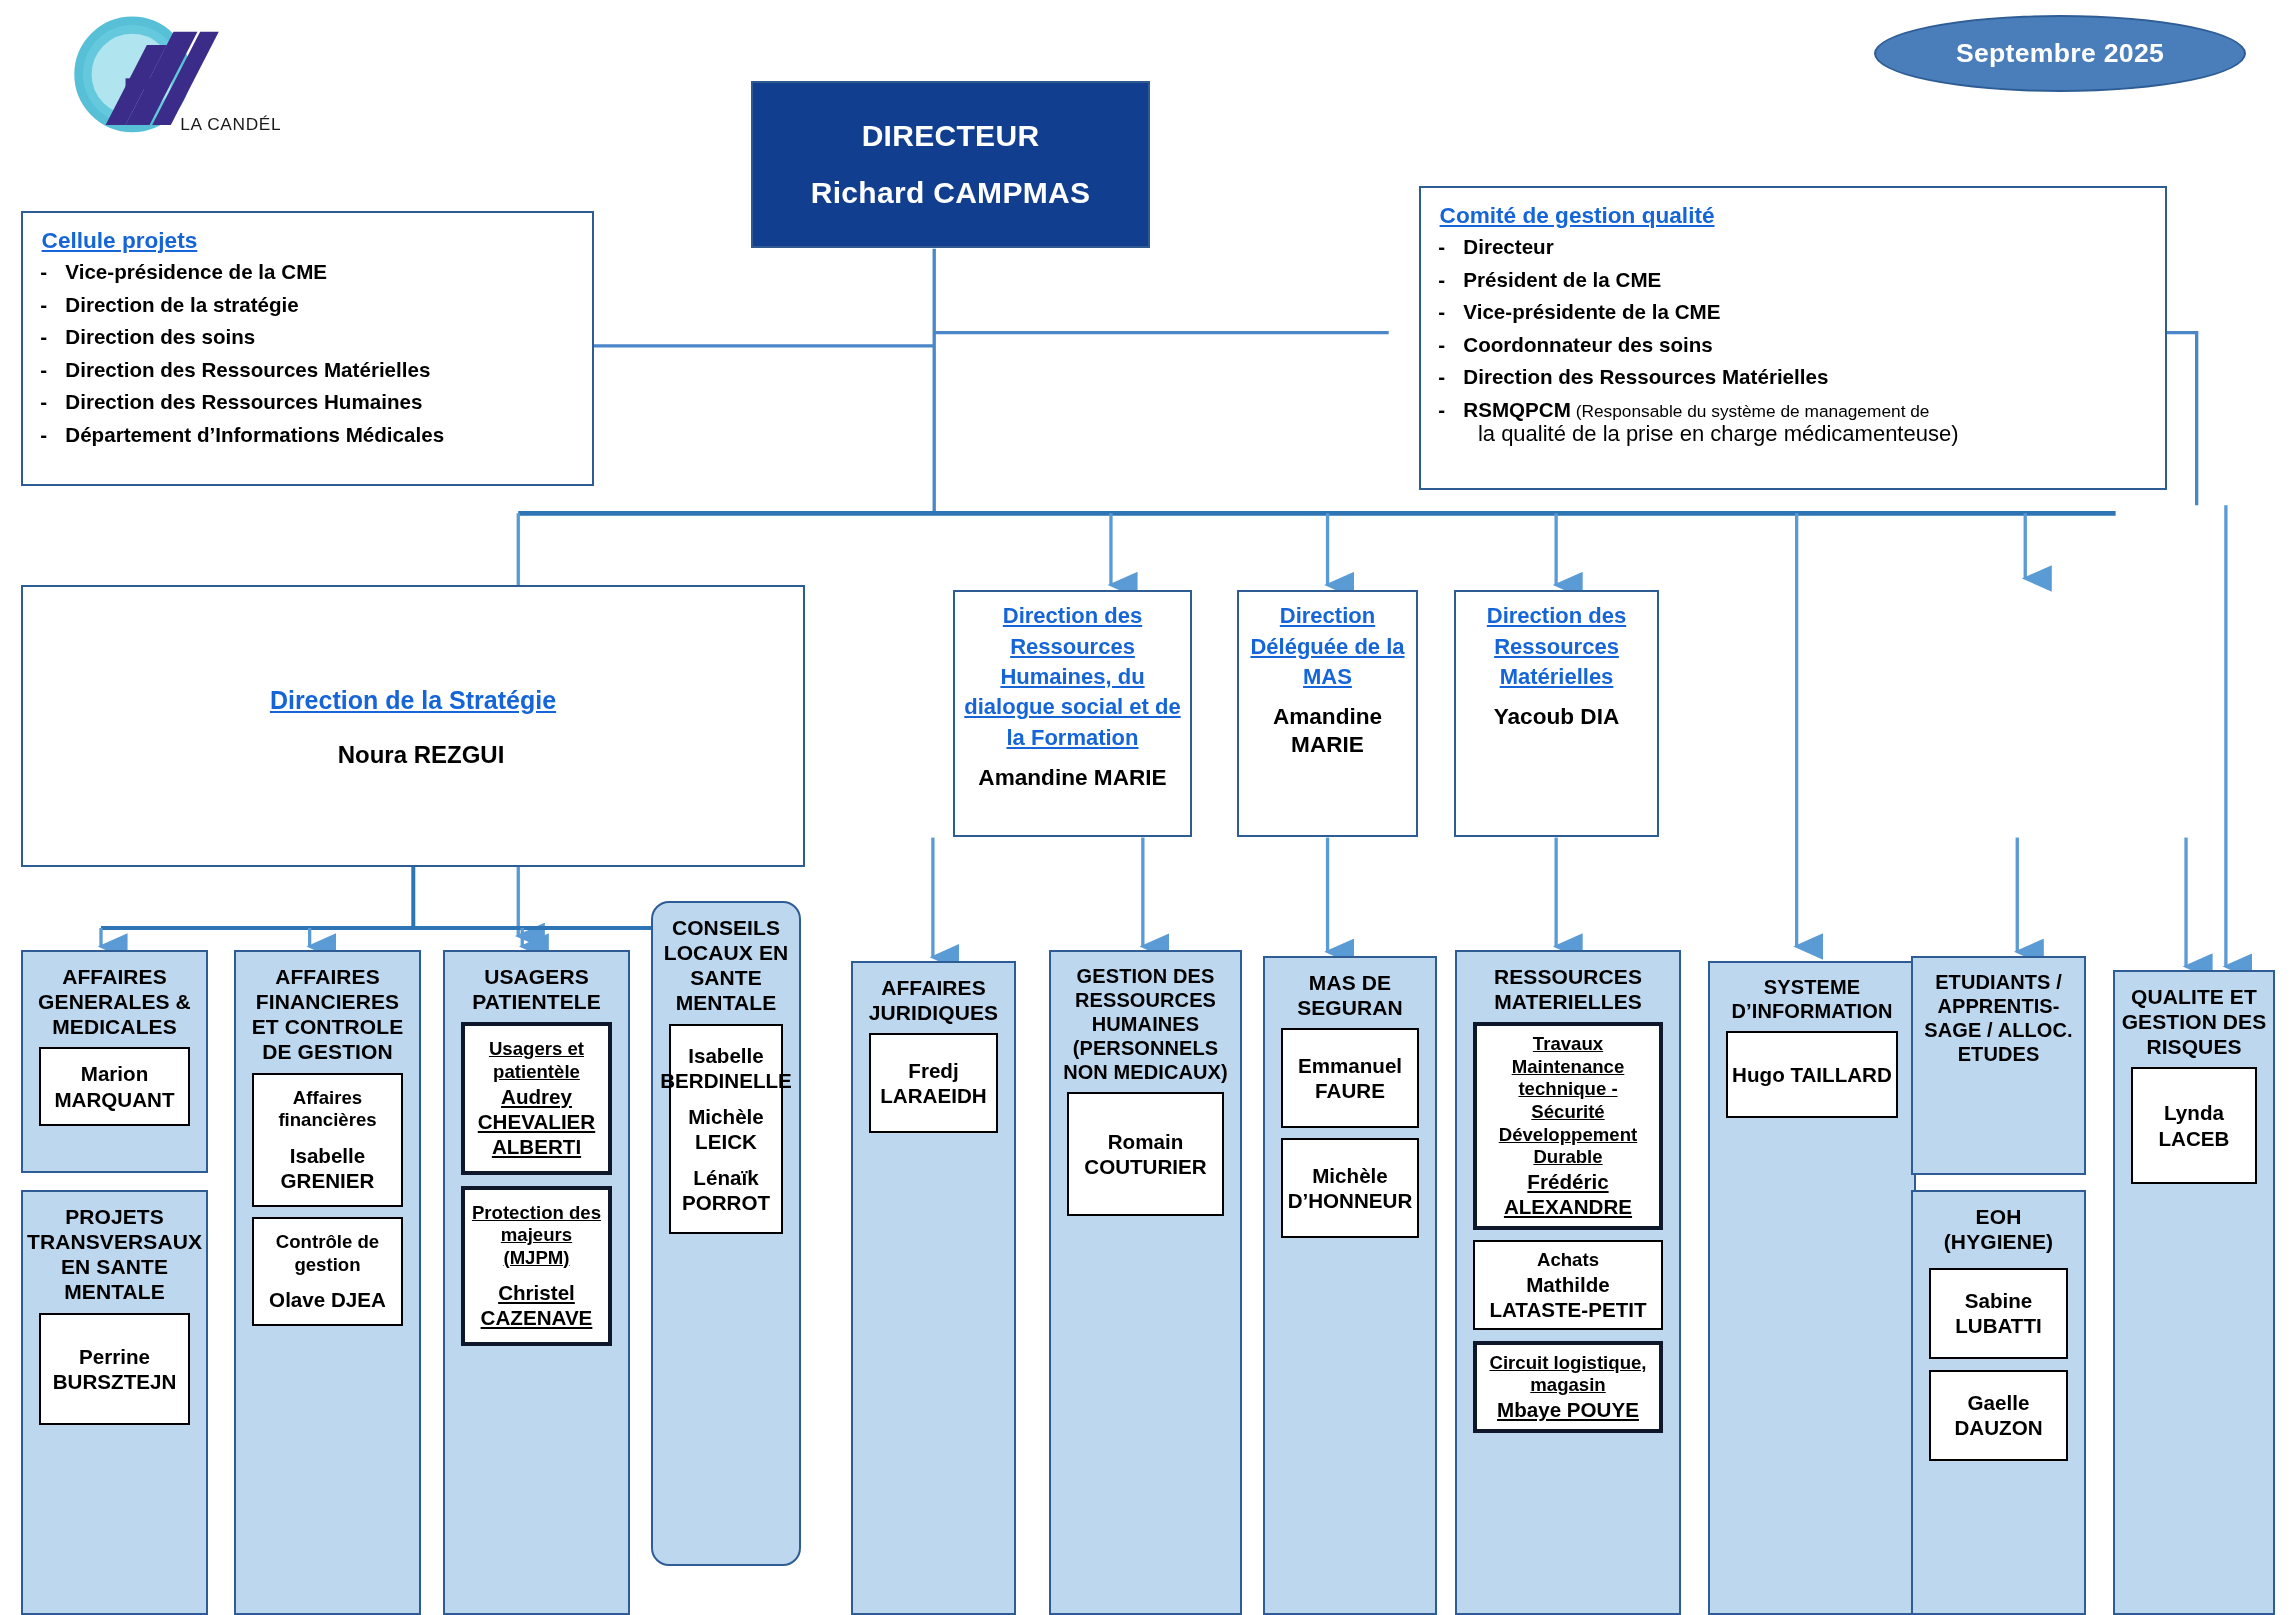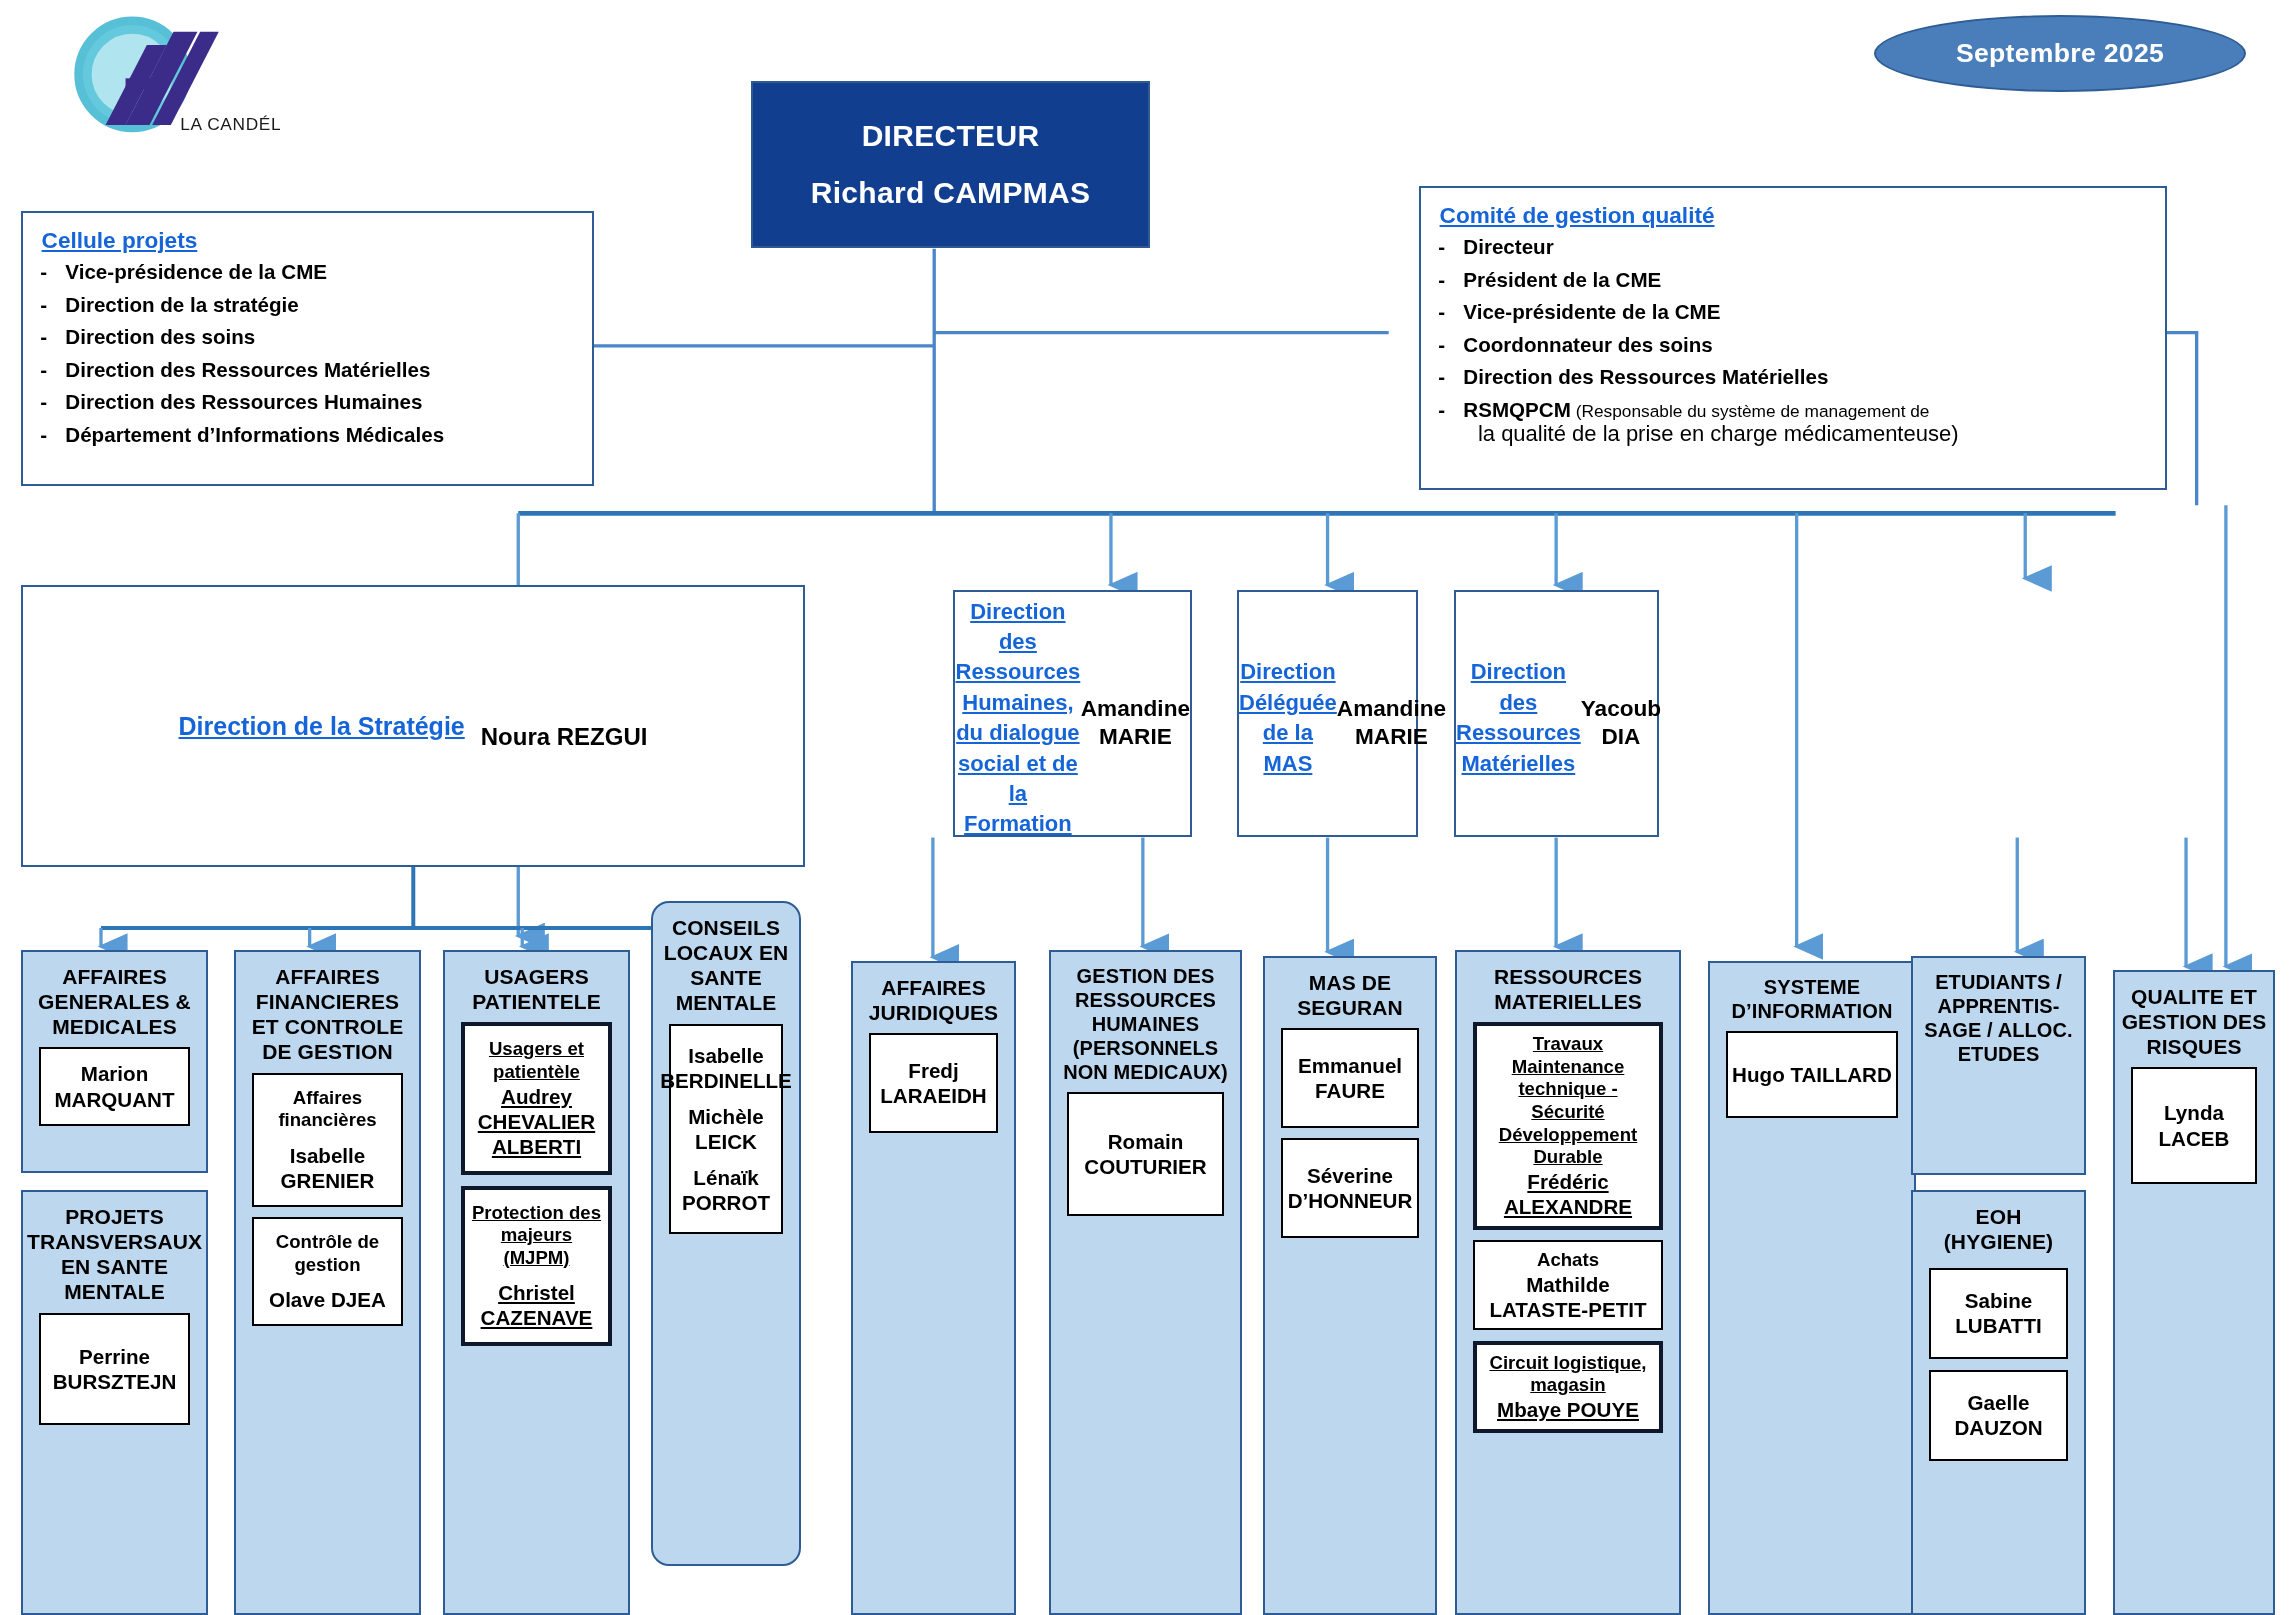--- a/index.html
+++ b/index.html
@@ -53,21 +53,21 @@
   .panel li .txt{flex:1 1 auto;}
   .panel li .sub{font-weight:normal;font-size:17.3px;}
   .panel li .sub2{font-weight:normal;font-size:22px;display:block;margin-left:14.6px;}
 
   .cellule{left:21px;top:211px;width:573px;height:275px;}
   .comite{left:1390px;top:186px;width:748px;height:304px;margin-left:29px;}
 
   
   .dirbox{
     background:#ffffff;border:2px solid #2e5c94;
-    display:flex;flex-direction:row;align-items:center;
+    display:flex;flex-direction:column;align-items:center;
     padding-top:9.3px;
   }
   .dirbox .title{
     color:#1565d8;font-size:22.6px;font-weight:bold;text-align:center;
     text-decoration:underline;line-height:1.38;
   }
   .dirbox .title.small{font-size:22px;}
   .dirbox .person{
     color:#000;font-size:22.6px;font-weight:bold;text-align:center;
     line-height:1.24;margin-top:10.6px;
@@ -353,21 +353,21 @@
       <span class="nm">Romain COUTURIER</span>
     </div>
   </div>
 
   <div class="abs svc c7">
     <div class="cap">MAS DE SEGURAN</div>
     <div class="sub-white" style="padding:22.6px 4px">
       <span class="nm">Emmanuel FAURE</span>
     </div>
     <div class="sub-white" style="padding:22.6px 4px">
-      <span class="nm">Séverine D’HONNEUR</span>
+      <span class="nm">Michèle D’HONNEUR</span>
     </div>
   </div>
 
   <div class="abs svc c8">
     <div class="cap">RESSOURCES MATERIELLES</div>
     <div class="sub-white blue-b" style="padding:6.6px 4px">
       <span class="lite">Travaux Maintenance technique - Sécurité Développement Durable</span>
       <span class="nm">Frédéric ALEXANDRE</span>
     </div>
     <div class="sub-white" style="padding:6.6px 4px">

